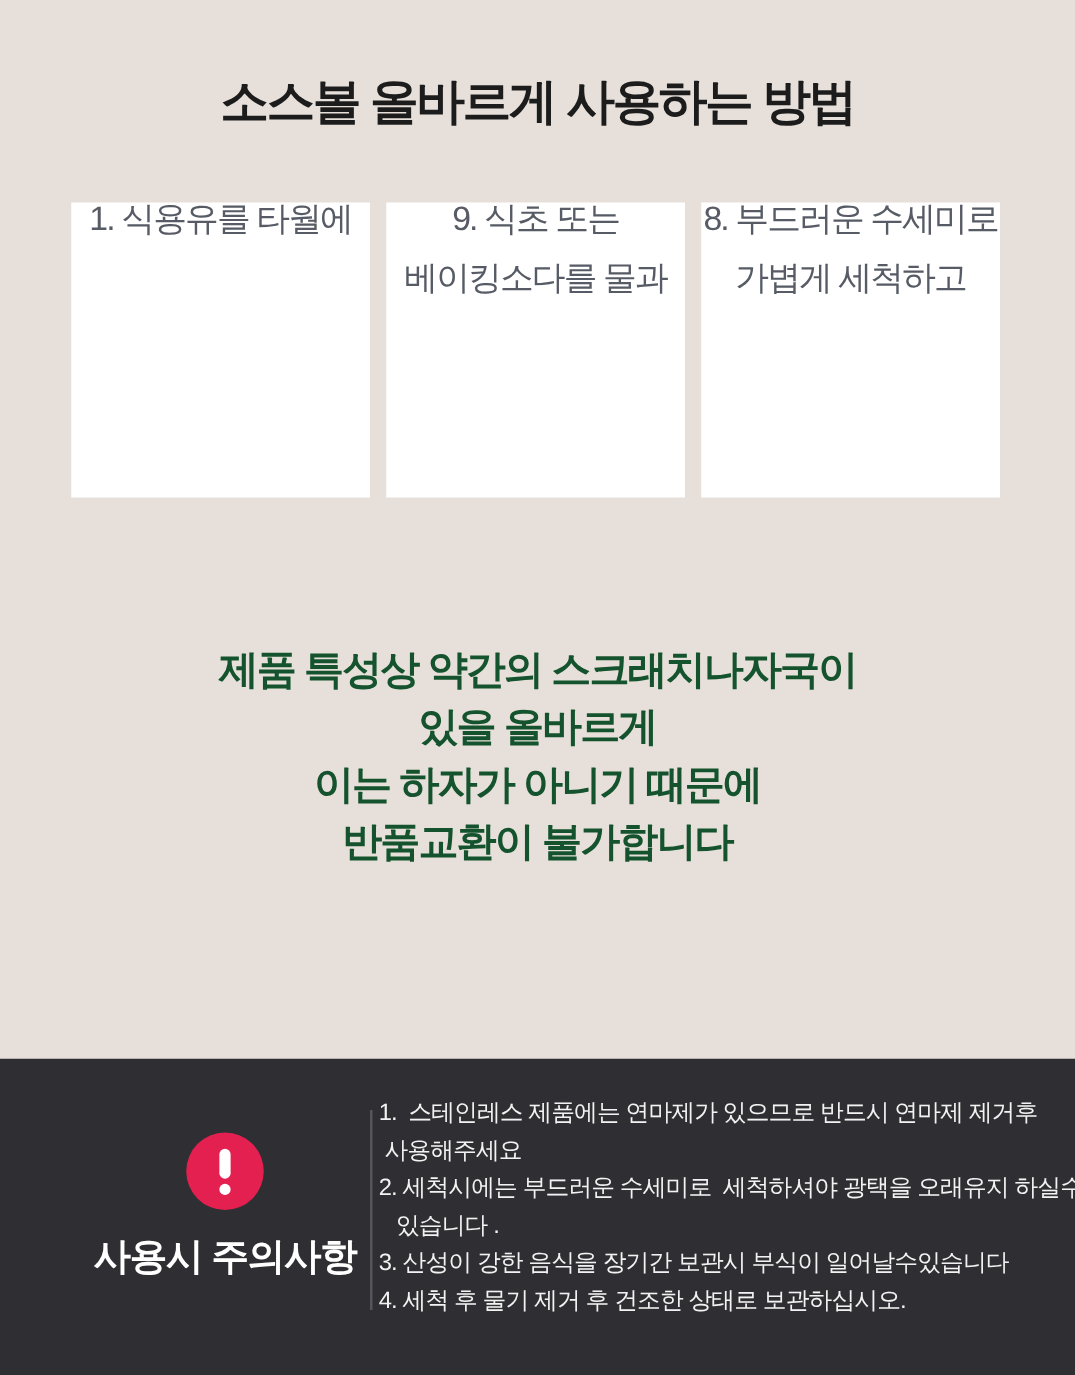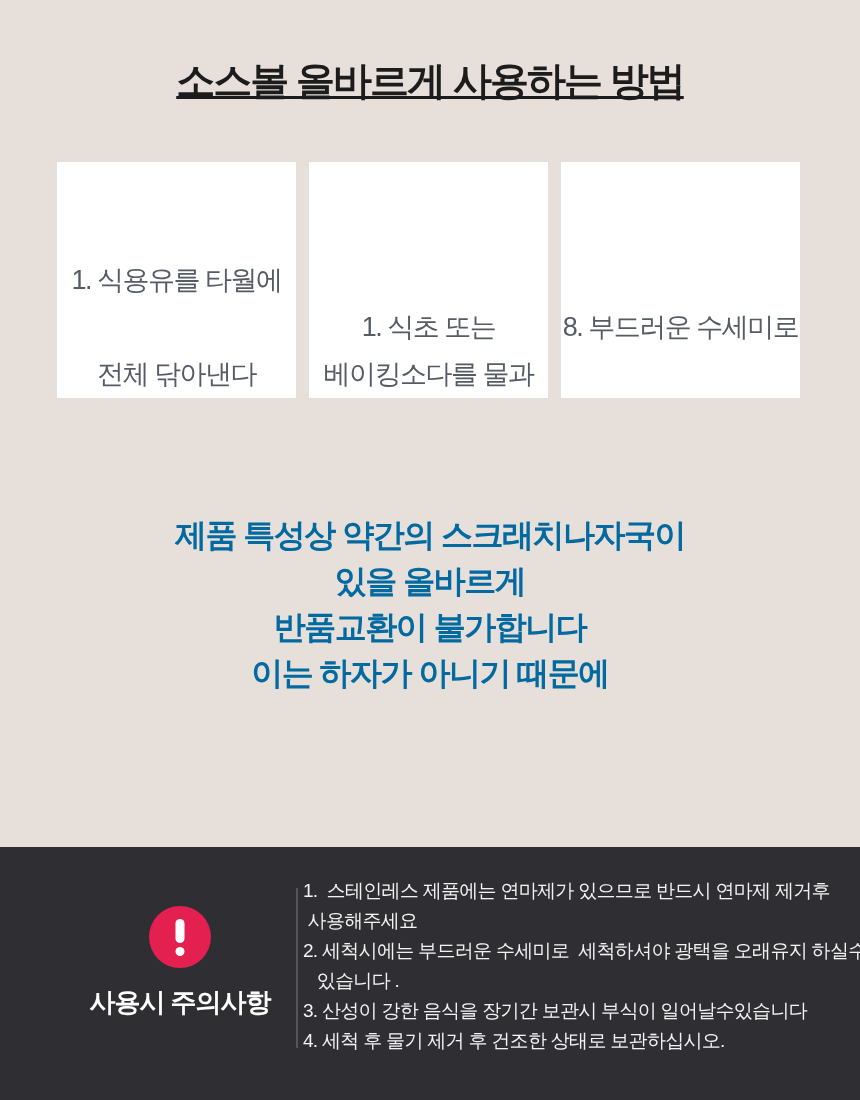--- a/index.html
+++ b/index.html
@@ -21,38 +21,37 @@
     position: absolute;
     top: 54px;
     left: 0;
     width: 100%;
     margin: 0;
     text-align: center;
     font-size: 39px;
     font-weight: 800;
     letter-spacing: -2px;
     color: #1c1c1c;
-    text-decoration: underline;
   }
 
   
   .cards {
     position: absolute;
     top: 162px;
     left: 57px;
     width: 743px;
     display: flex;
     gap: 13px;
   }
   .card {
     width: 239px;
     height: 236px;
     background: #ffffff;
     display: flex;
-    align-items: flex-end;
+    align-items: flex-start;
     justify-content: center;
   }
   .card-text {
     margin: -10px 0 0 0;
     text-align: center;
     font-size: 27px;
     line-height: 47px;
     font-weight: 500;
     letter-spacing: -1.5px;
     color: #565b65;
@@ -62,21 +61,21 @@
   .notice {
     position: absolute;
     top: 512px;
     left: 0;
     width: 100%;
     text-align: center;
     font-size: 32px;
     line-height: 46px;
     font-weight: 800;
     letter-spacing: -1.5px;
-    color: #0369a1;
+    color: #14532d;
   }
 
   
   .footer {
     position: absolute;
     top: 847px;
     left: 0;
     width: 860px;
     height: 253px;
     background: #2f2f33;
@@ -109,21 +108,21 @@
     height: 9px;
     background: #ffffff;
     border-radius: 50%;
   }
   .caution-label {
     position: absolute;
     left: 40px;
     top: 138px;
     width: 280px;
     text-align: center;
-    font-size: 26px;
+    font-size: 30px;
     font-weight: 700;
     letter-spacing: -1px;
     color: #ffffff;
   }
   .caution-divider {
     position: absolute;
     left: 296px;
     top: 41px;
     width: 2px;
     height: 160px;
@@ -148,42 +147,41 @@
 
 <div class="page">
 
   <h1 class="title">소스볼 올바르게 사용하는 방법</h1>
 
   <div class="cards">
     <div class="card">
       <p class="card-text">
         <span>1. 식용유를 타월에</span><br>
         <br>
-        <span>전체 닦아낸다</span>
       </p>
     </div>
     <div class="card">
       <p class="card-text">
-        <span>1. 식초 또는</span><br>
+        <span>9. 식초 또는</span><br>
         <span>베이킹소다를 물과</span><br>
       </p>
     </div>
     <div class="card">
       <p class="card-text">
         <span>8. 부드러운 수세미로</span><br>
-        <br>
+        <span>가볍게 세척하고</span><br>
       </p>
     </div>
   </div>
 
   <div class="notice">
     <div>제품 특성상 약간의 스크래치나자국이</div>
     <div>있을 올바르게</div>
+    <div>이는 하자가 아니기 때문에</div>
     <div>반품교환이 불가합니다</div>
-    <div>이는 하자가 아니기 때문에</div>
   </div>
 
   <div class="footer">
     <div class="excl-circle">
       <div class="excl-stem"></div>
       <div class="excl-dot"></div>
     </div>
     <div class="caution-label">사용시 주의사항</div>
     <div class="caution-divider"></div>
     <div class="caution-list">

